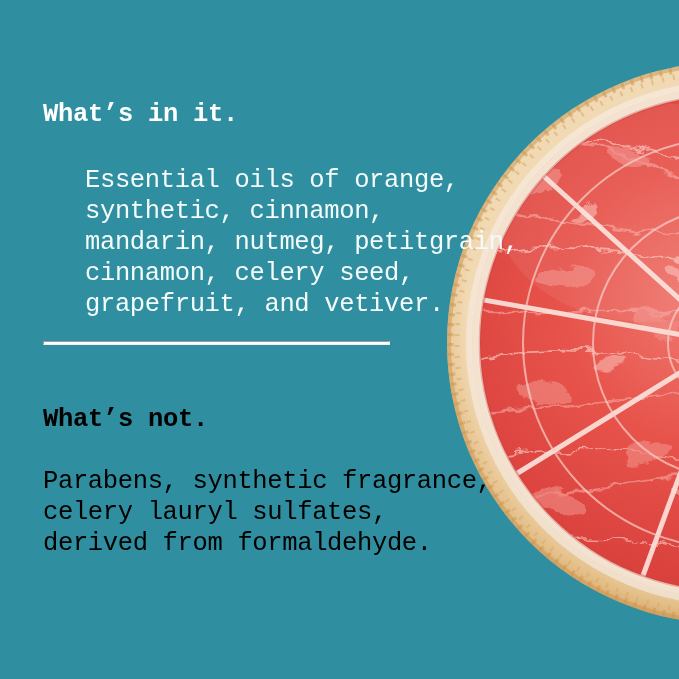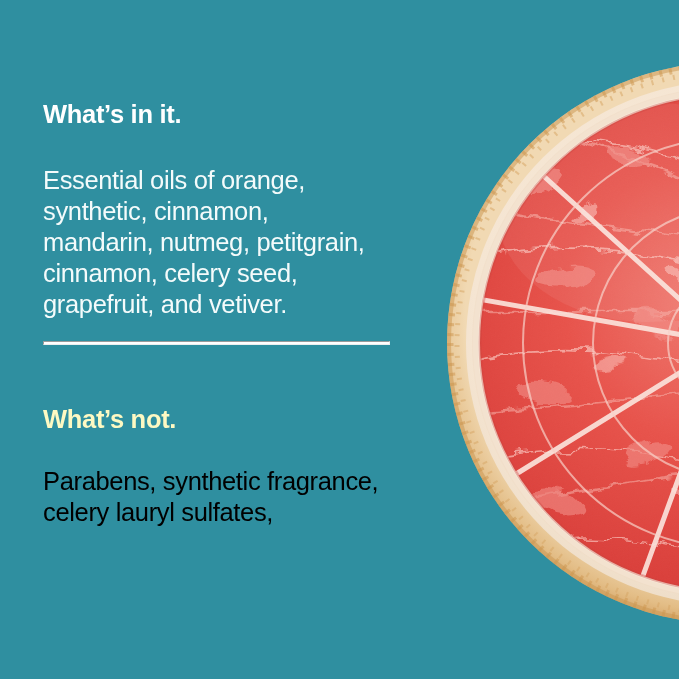--- a/index.html
+++ b/index.html
@@ -6,21 +6,21 @@
     margin: 0;
     padding: 0;
     background: #ffffff;
   }
   #canvas {
     position: relative;
     width: 679px;
     height: 679px;
     overflow: hidden;
     background: #2f8fa0;
-    font-family: Liberation Sans, sans-serif;
+    font-family: Liberation Mono, monospace;
     -webkit-font-smoothing: antialiased;
   }
 
   
   #fruit-art {
     position: absolute;
     left: 447px;
     top: 62px;
     width: 562px;
     height: 562px;
@@ -198,31 +198,32 @@
       <circle cx="281" cy="281" r="253" fill="none" stroke="#f0dcc7" stroke-width="6" opacity="0.6"></circle>
 
       <circle cx="281" cy="281" r="279" fill="none" stroke="#c9964f" stroke-width="4" opacity="0.5"></circle>
     </svg>
   </div>
 
   <div id="copy-panel">
 
     <h2 class="section-heading" id="heading-whats-in-it" style="color: rgb(255, 255, 255);">What’s in it.</h2>
 
-    <p class="body-copy" id="copy-in-it" style="color: rgb(244, 251, 251);">
+    <p class="body-copy" id="copy-in-it" style="color: rgb(244, 251, 251); margin-left: 42px;">
       <span class="line">Essential oils of orange,</span>
       <span class="line">synthetic, cinnamon,</span>
       <span class="line">mandarin, nutmeg, petitgrain,</span>
       <span class="line">cinnamon, celery seed,</span>
       <span class="line">grapefruit, and vetiver.</span>
     </p>
 
     <hr id="divider" style="background: rgb(255, 255, 255);">
 
-    <h2 class="section-heading" id="heading-whats-not" style="color: #fef9c3;">What’s not.</h2>
+    <h2 class="section-heading" id="heading-whats-not" style="color: #000000;">What’s not.</h2>
 
     <p class="body-copy" id="copy-not" style="color: #000000;">
       <span class="line">Parabens, synthetic fragrance,</span>
       <span class="line">celery lauryl sulfates,</span>
+      <span class="line">derived from formaldehyde.</span>
     </p>
 
   </div>
 </div>
 
 </body></html>

